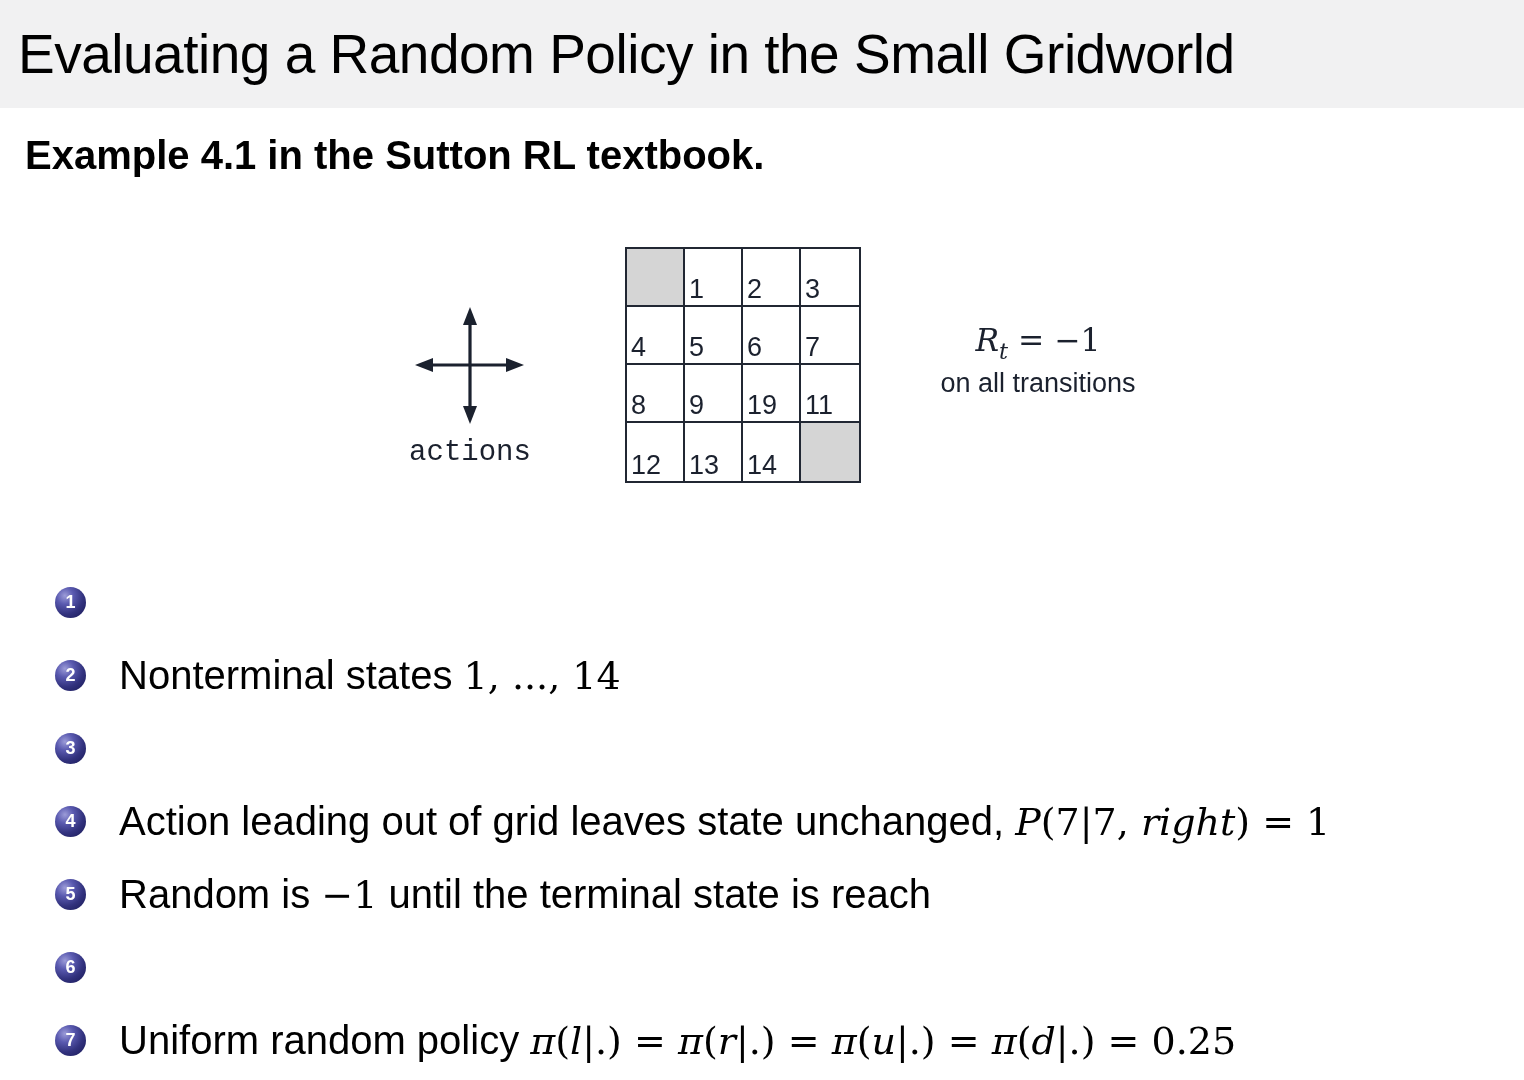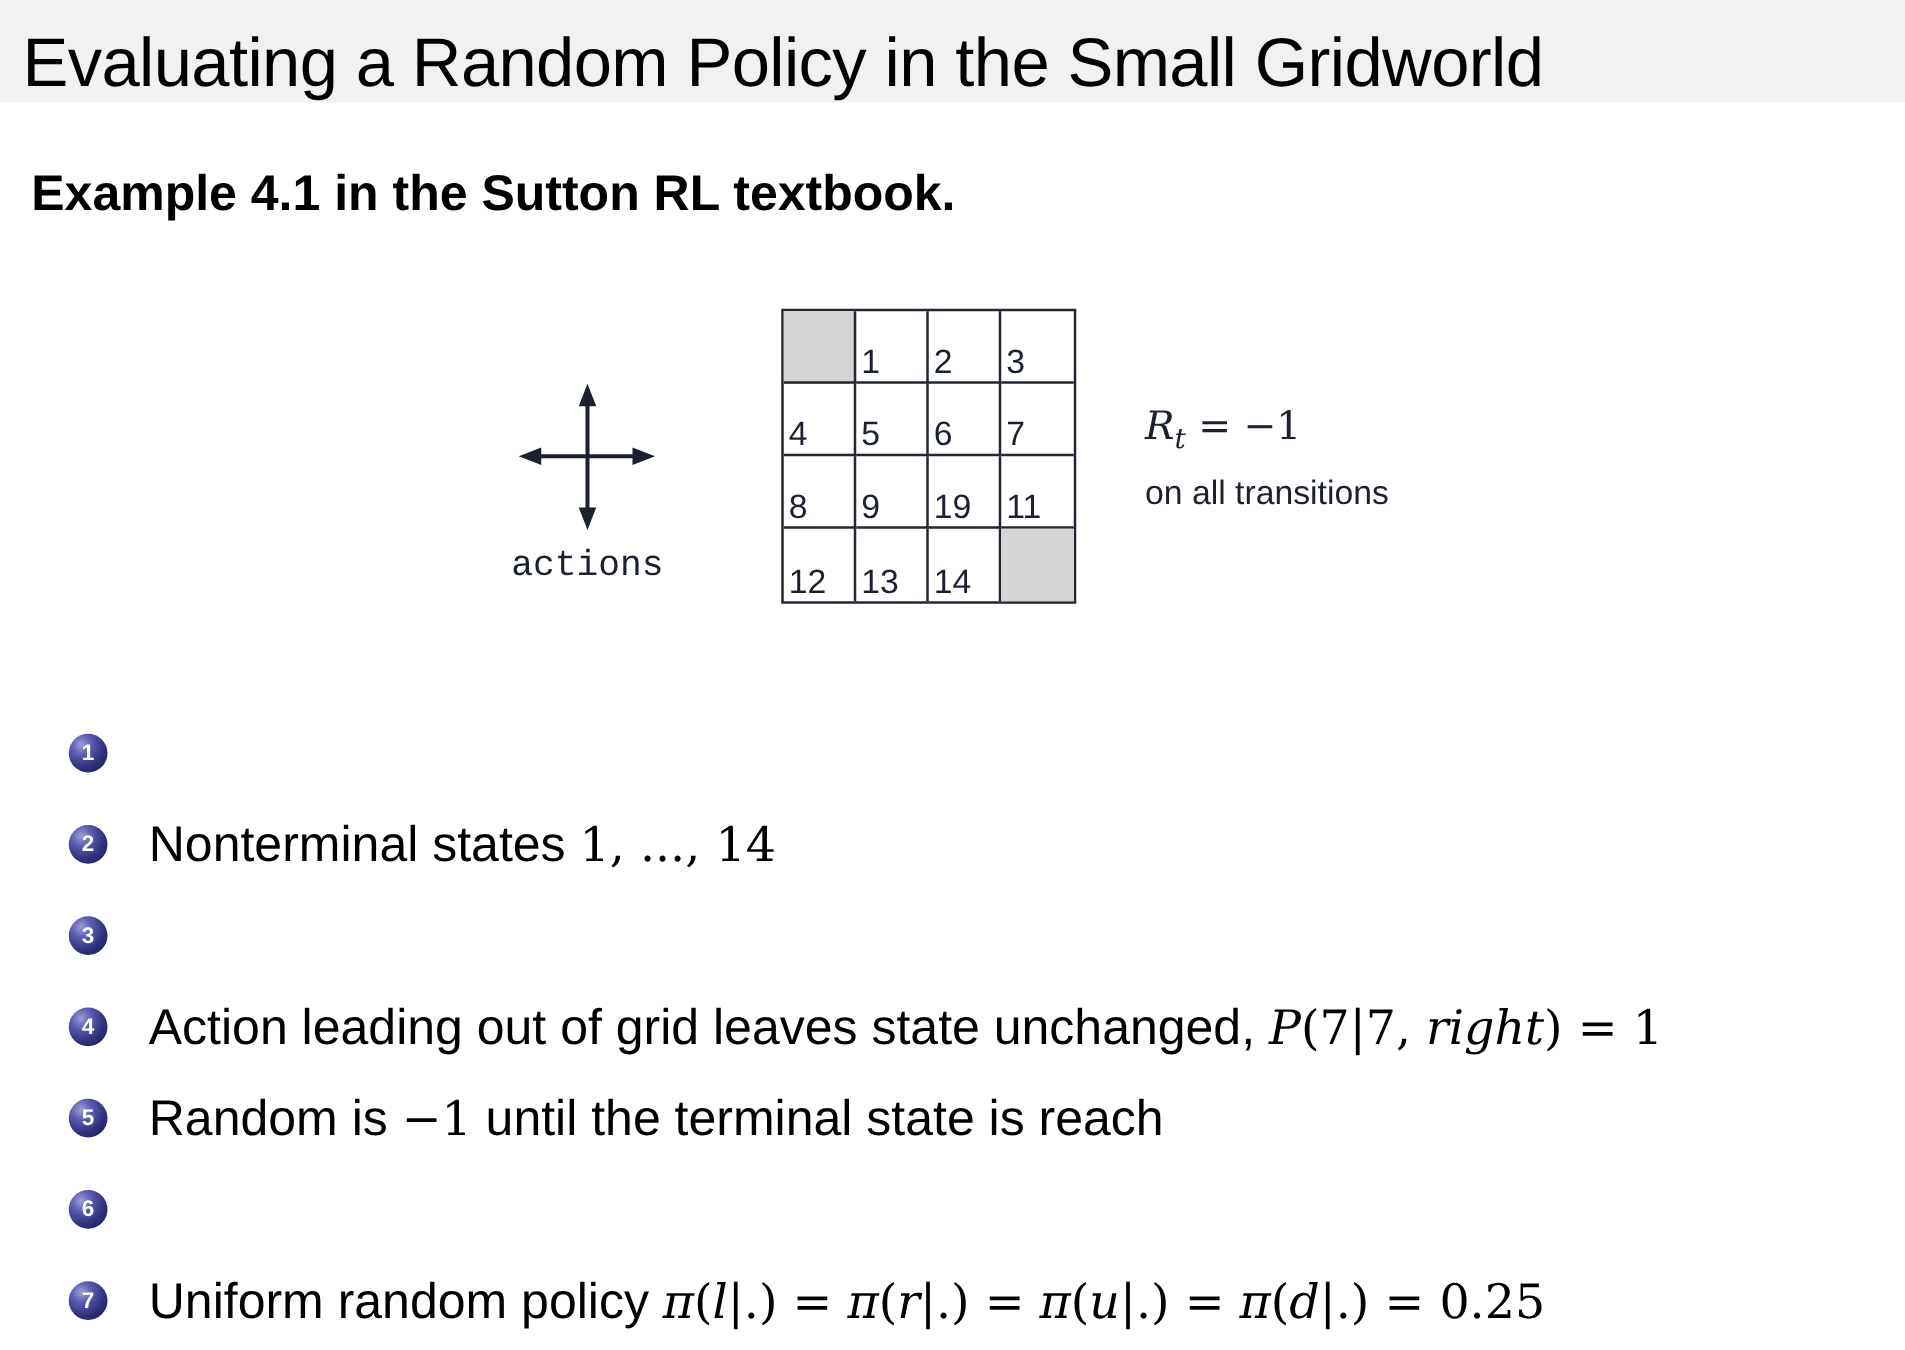--- a/index.html
+++ b/index.html
@@ -15,23 +15,23 @@
   html,body{margin:0;padding:0;}
   body{
     width:1524px;height:1080px;overflow:hidden;
     background:#ffffff;color:var(--text);
     font-family:"Liberation Sans",sans-serif;
   }
   .slide{position:relative;width:1524px;height:1080px;background:#ffffff;}
 
   
   .titlebar{
-    position:absolute;left:0;top:0;width:1524px;height:82px;
+    position:absolute;left:0;top:0;width:1524px;height:108px;
     background:var(--title-bar-bg);
-    display:flex;align-items:flex-end;
+    display:flex;align-items:center;
   }
   .titlebar .title{
     padding-left:18px;font-size:55px;letter-spacing:-0.5px;color:var(--text);
     white-space:nowrap;
   }
 
   
   .subtitle{position:absolute;left:25px;top:133px;font-size:40px;font-weight:bold;}
 
   
@@ -45,24 +45,24 @@
     display:grid;grid-template-columns:repeat(4,58px);grid-auto-rows:58px;
     border:2px solid var(--grid-line);background:#ffffff;
   }
   .cell{position:relative;border-right:2px solid var(--grid-line);border-bottom:2px solid var(--grid-line);}
   .cell:nth-child(4n){border-right:none;}
   .cell:nth-child(n+13){border-bottom:none;}
   .cell.shaded{background:var(--shaded-cell);}
   .cell .num{position:absolute;left:4px;bottom:2px;font-size:27px;color:var(--grid-ink);line-height:1;}
 
   
-  .reward{position:absolute;left:916px;top:320px;width:300px;color:var(--grid-ink);}
+  .reward{position:absolute;left:888px;top:320px;width:300px;text-align:center;color:var(--grid-ink);}
   .reward-formula{font-size:33px;font-family:"DejaVu Serif",serif;}
   .reward-formula sub{font-size:0.68em;}
-  .reward-caption{font-size:27px;margin-top:14px;font-family:"Liberation Sans",sans-serif;}
+  .reward-caption{font-size:27px;margin-top:4px;font-family:"Liberation Sans",sans-serif;}
 
   
   .items{position:absolute;left:55px;top:566px;width:1460px;}
   .item{display:flex;align-items:center;height:73px;}
   .ball{
     flex:0 0 auto;width:31px;height:31px;border-radius:50%;
     background:radial-gradient(circle at 32% 28%, var(--ball-light) 0%, #5a5ab0 28%, var(--ball-mid) 60%, var(--ball-dark) 100%);
     color:#ffffff;font-size:18px;font-weight:bold;
     display:flex;align-items:center;justify-content:center;
     margin-right:33px;

